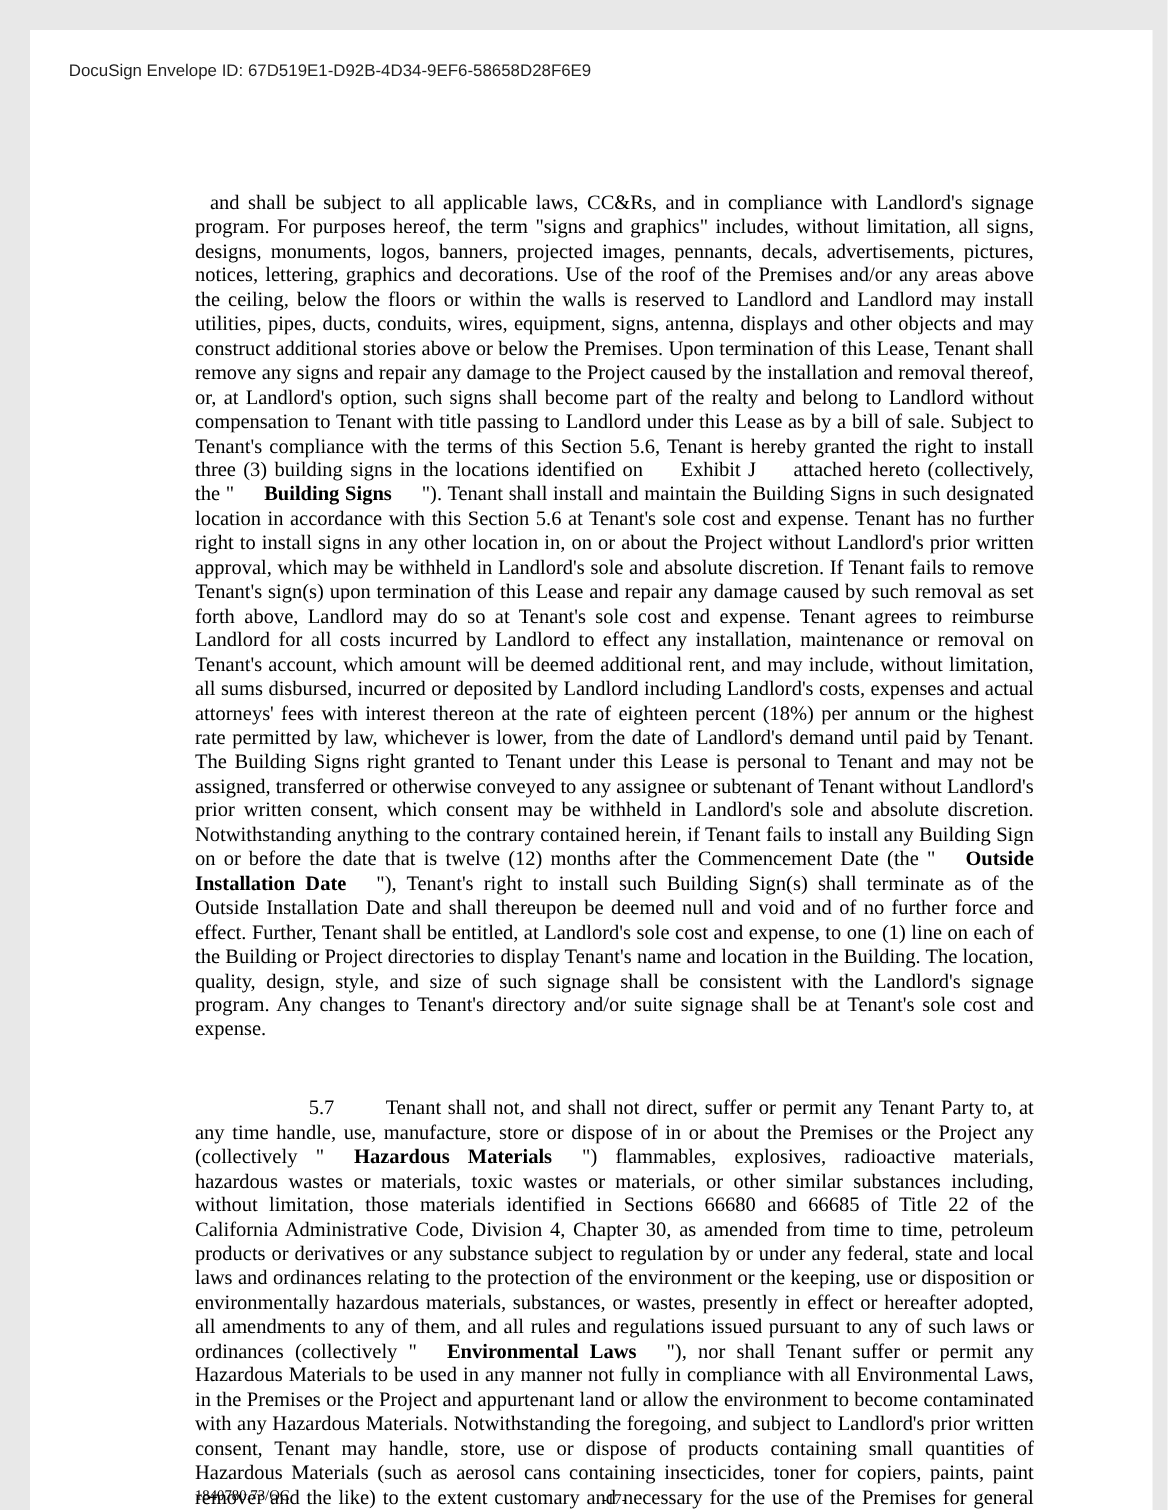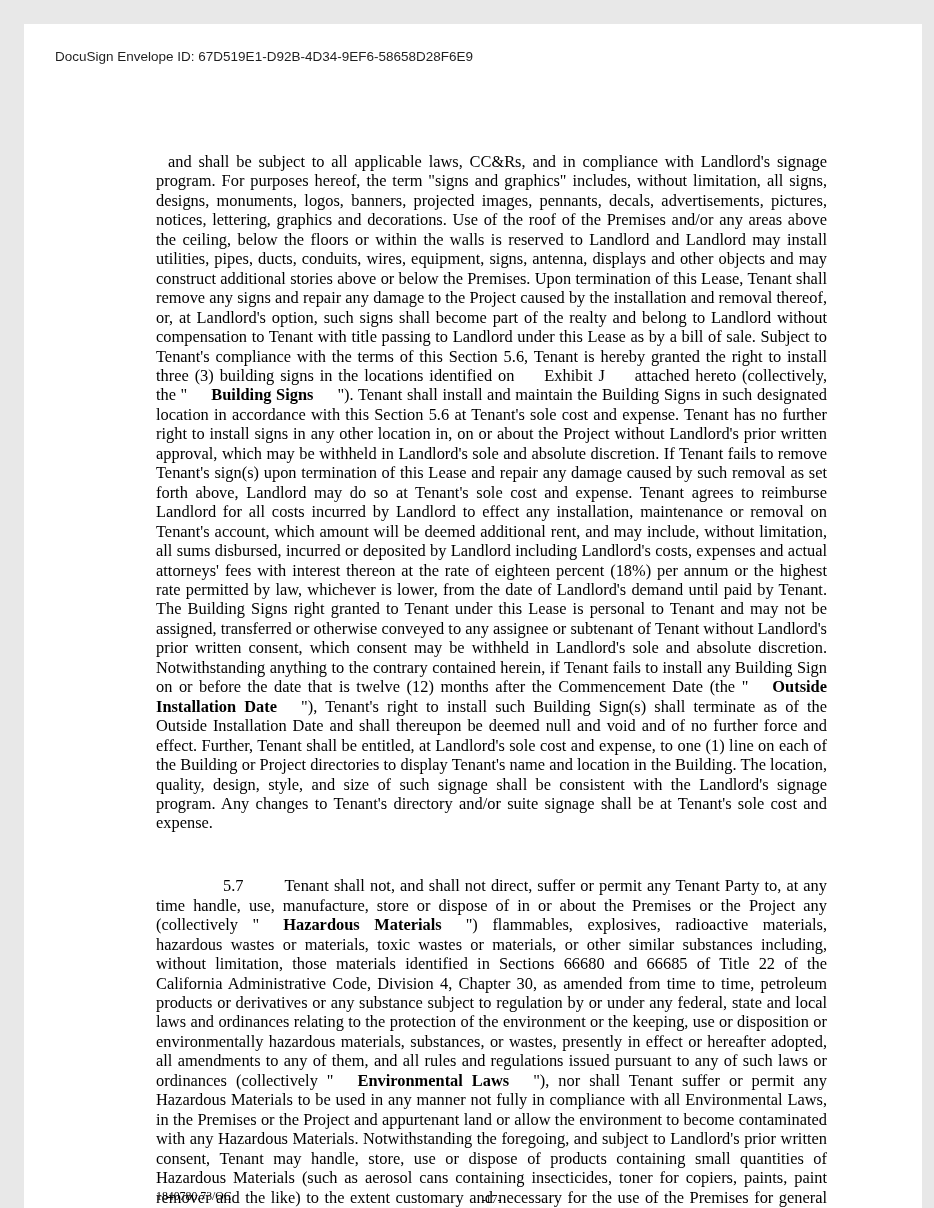--- a/index.html
+++ b/index.html
@@ -31,21 +31,21 @@
     font-size: 16.4px;
     line-height: 19.45px;
     text-align: justify;
   }
   .para { text-align: justify; }
   .para + .para { margin-top: 19.45px; }
   .para.indented { text-indent: 55px; }
   .run { font-weight: normal; font-family: Liberation Serif, serif; }
   .run-bold { font-weight: bold; }
   .run-underline { }
-  .run-section-number { margin-right: 17px; }
+  .run-section-number { margin-right: 17px; margin-left: 24px; }
   .footer {
     position: absolute;
     left: 108px;
     top: 1141px;
     width: 719px;
     font-size: 11.8px;
     line-height: 15px;
   }
   .footer-left { position: absolute; left: 0; top: 0; white-space: nowrap; }
   .footer-center {

